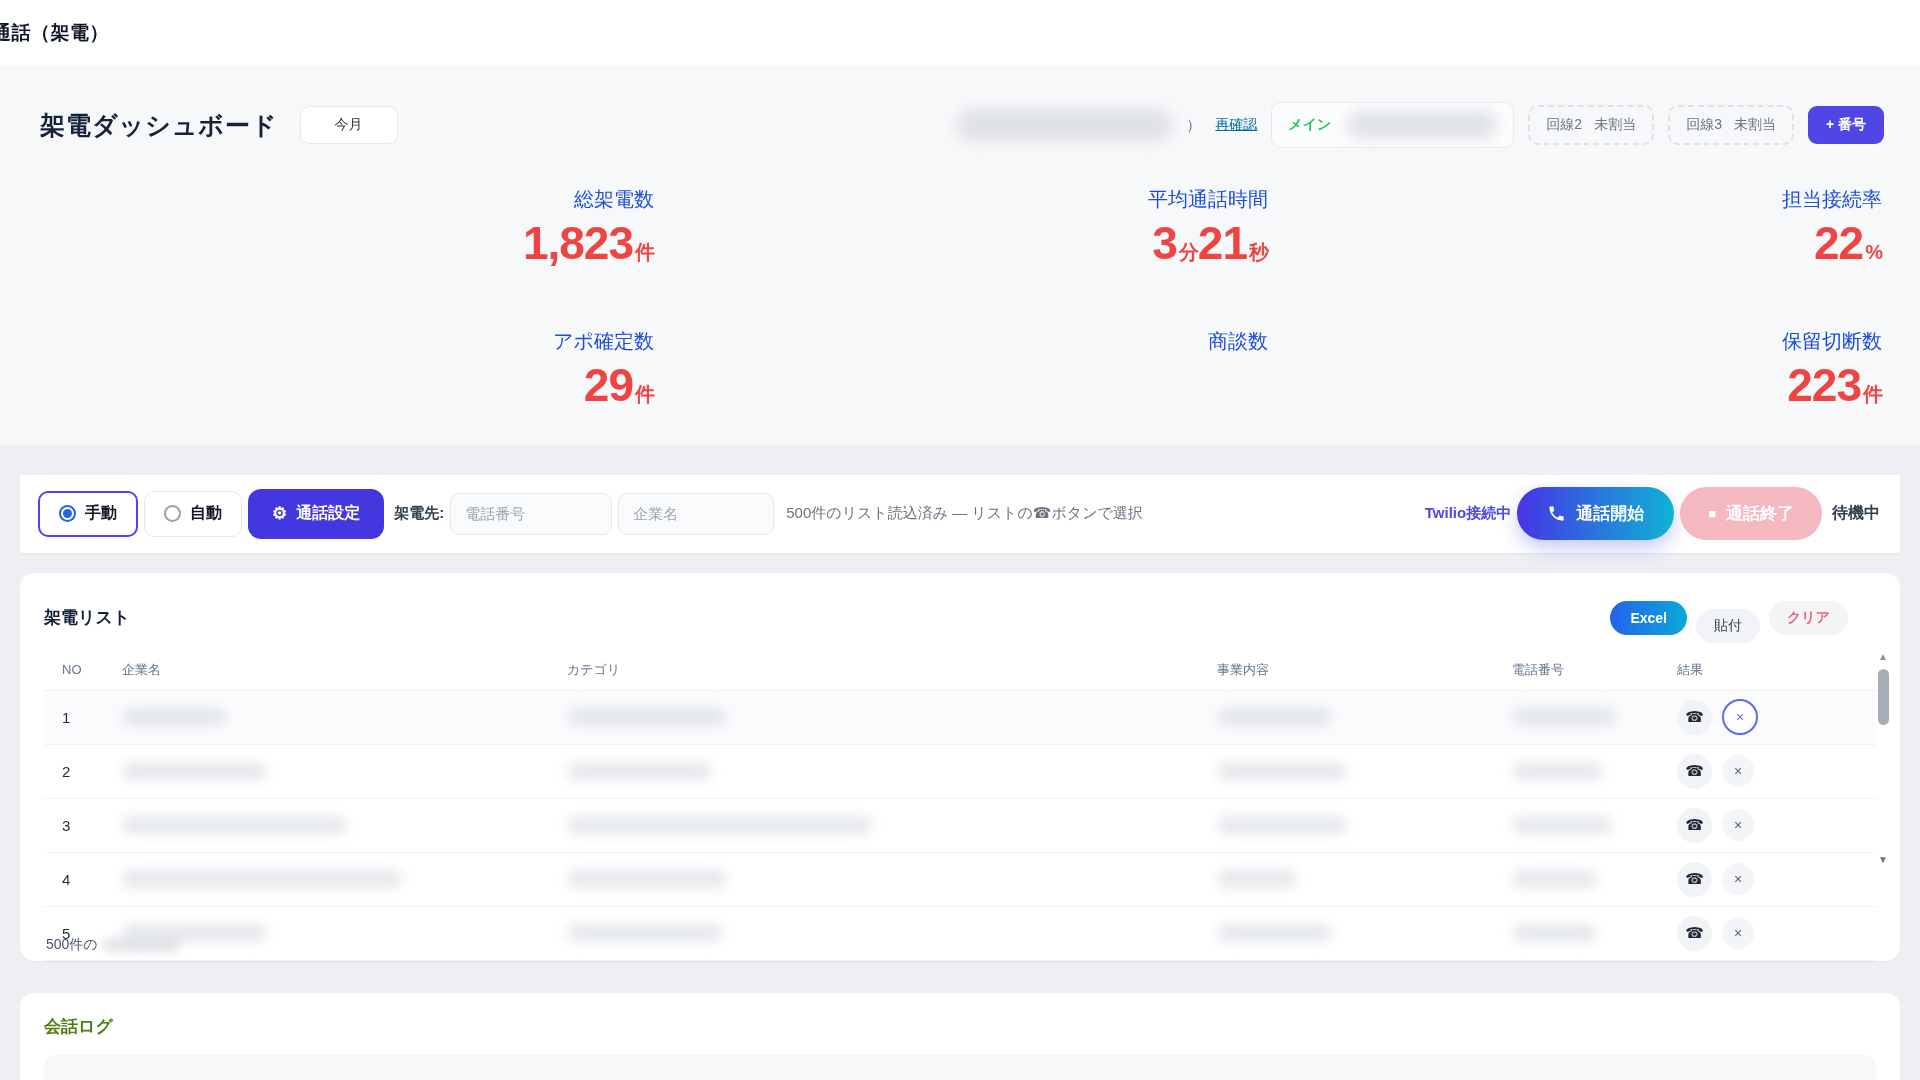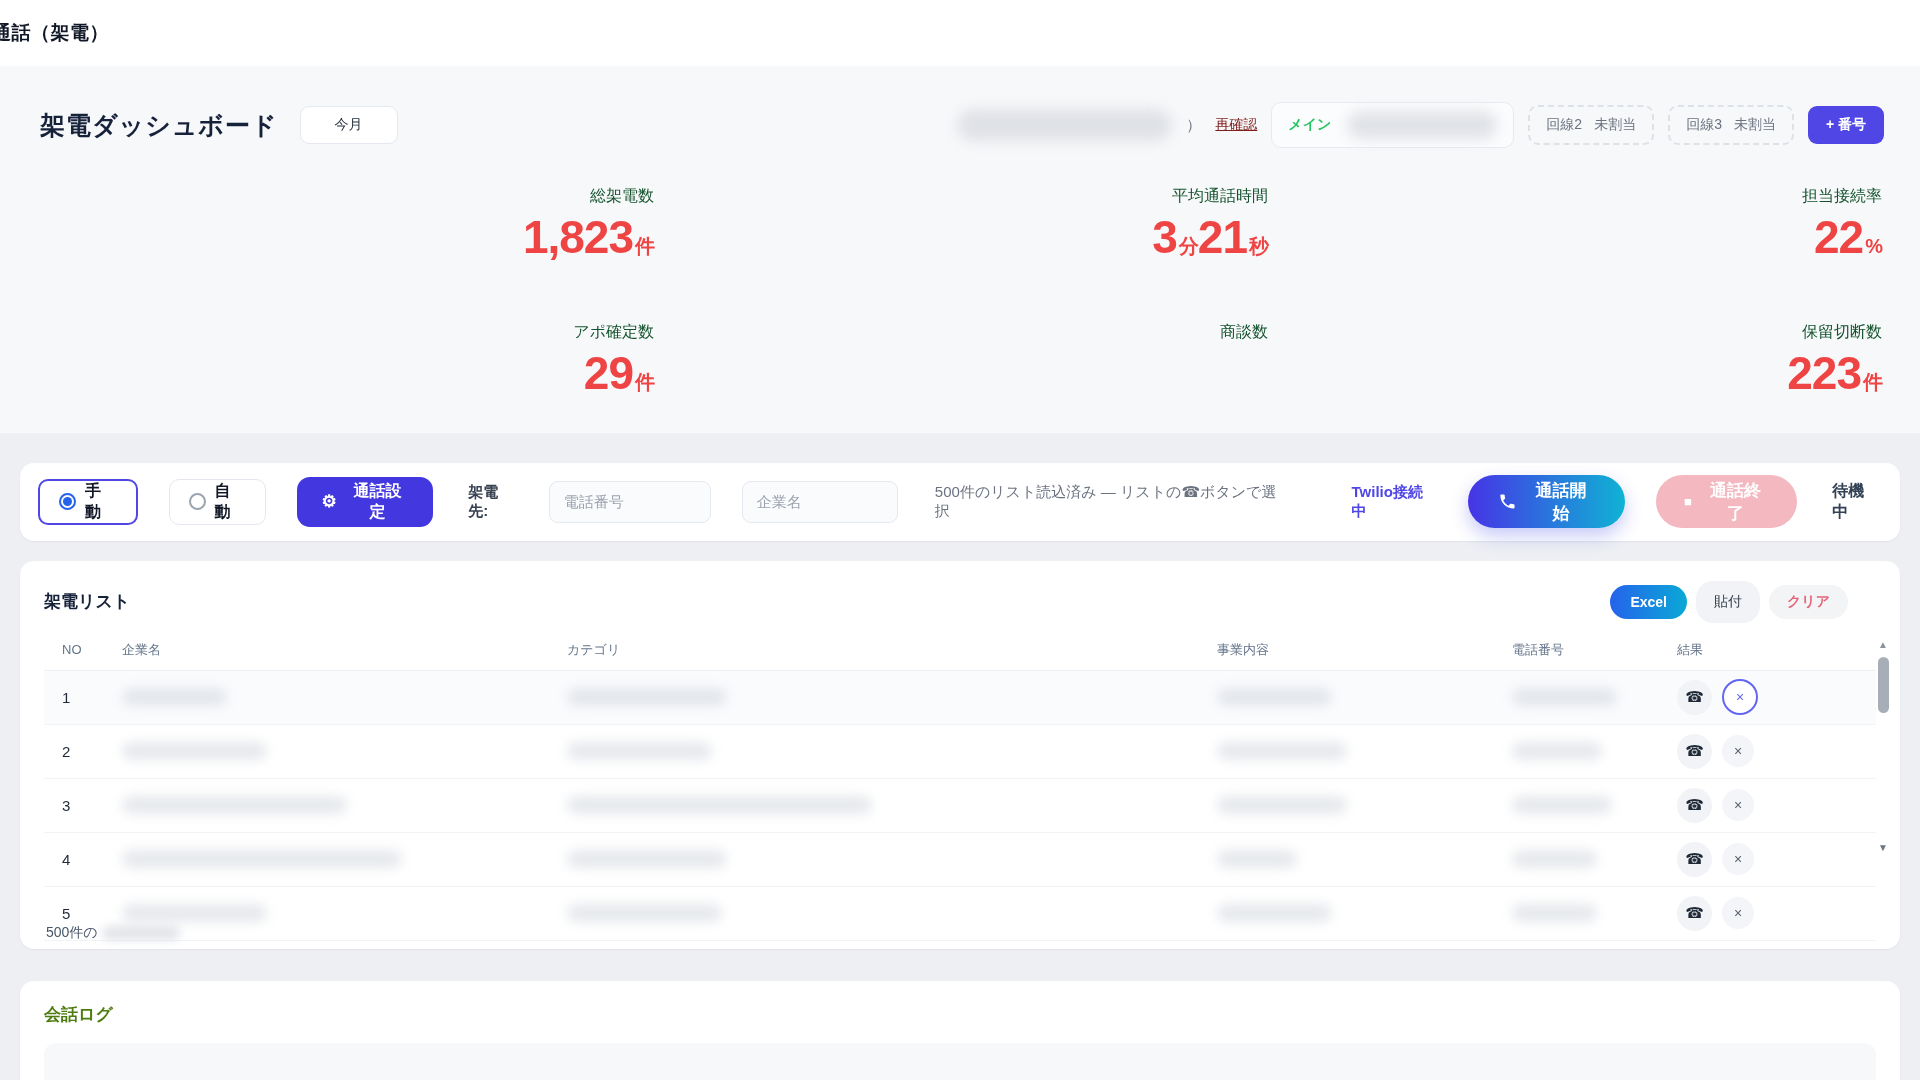--- a/index.html
+++ b/index.html
@@ -13,41 +13,41 @@
   
   .hero { background:#f7f8fa; padding:34px 36px 33px 40px; }
   .hero-head { display:flex; align-items:center; height:50px; }
   .page-title { font-size:25px; font-weight:bold; color:#16213a; letter-spacing:1px; }
   .period-badge { margin-left:22px; background:#ffffff; border:1px solid #e5e8ee; border-radius:9px;
     padding:9px 34px; font-size:14px; color:#1f2937; cursor:pointer; }
   .hero-head-right { margin-left:auto; display:flex; align-items:center; gap:14px; }
   .blur-blob { background:#d5d8de; border-radius:17px; filter:blur(7px); opacity:.7; }
   .blob-a { width:215px; height:32px; }
   .paren { color:#6b7280; font-size:15px; }
-  .recheck { color:#7f1d1d; font-size:14px; text-decoration:underline; cursor:pointer; }
+  .recheck { color:#0369a1; font-size:14px; text-decoration:underline; cursor:pointer; }
   .main-box { display:flex; align-items:center; gap:16px; border:1px solid #e7eaf0; background:#fbfcfd;
     border-radius:10px; padding:8px 16px; }
   .main-label { color:#22c55e; font-size:14px; font-weight:bold; }
   .blob-b { width:150px; height:28px; border-radius:14px; }
   .line-box { display:flex; align-items:center; gap:12px; border:2px dashed #dde1e8; border-radius:10px;
     padding:9px 16px; color:#6b7280; font-size:14px; background:transparent; }
   .add-number-btn { background:#4f46e5; color:#ffffff; font-size:14px; font-weight:bold;
     border:none; border-radius:9px; padding:10px 18px; cursor:pointer; }
 
   
   .stats-grid { display:grid; grid-template-columns:repeat(3,1fr); row-gap:58px; margin-top:36px; padding-right:2px; }
   .stat { text-align:right; }
-  .stat-label { display:block; font-size:16px; color:#14532d; margin-bottom:4px; }
+  .stat-label { display:block; font-size:20px; color:#1d4ed8; margin-bottom:4px; }
   .stat-value { font-weight:800; color:#ef4444; line-height:1.15; letter-spacing:-1px; }
   .seg-big { font-size:46px; font-weight:800; }
   .seg-small { font-size:20px; font-weight:800; margin-left:2px; }
 
   
-  .control-card { margin:30px 20px 4px; height:78px; background:#ffffff; border-radius:14px;
-    box-shadow:0 1px 2px rgba(16,24,40,.05); display:flex; align-items:center; padding:0 18px; gap:31px; }
+  .control-card { margin:30px 20px 4px; height:78px; background:#ffffff; border-radius:2px;
+    box-shadow:0 1px 2px rgba(16,24,40,.05); display:flex; align-items:center; padding:0 18px; gap:6px; }
   .mode-pill { display:flex; align-items:center; gap:9px; height:46px; padding:0 19px; border-radius:10px;
     background:#fff; cursor:pointer; font-size:16px; font-weight:bold; color:#111827; }
   .mode-pill.selected { border:2px solid #4f46e5; }
   .mode-pill.unselected { border:1.5px solid #e4e7ee; }
   .radio { width:17px; height:17px; border-radius:50%; display:inline-flex; align-items:center; justify-content:center; }
   .radio.on { border:2px solid #2563eb; }
   .radio.on::after { content:""; width:9px; height:9px; border-radius:50%; background:#2563eb; }
   .radio.off { border:2px solid #9aa3b0; }
   .settings-btn { display:flex; align-items:center; gap:9px; height:50px; padding:0 24px; border:none;
     border-radius:13px; background:#4338e0; color:#fff; font-size:16px; font-weight:bold; cursor:pointer; }
@@ -70,22 +70,22 @@
   .standby-status { font-size:16px; font-weight:600; color:#334155; margin-left:4px; margin-right:2px; }
 
   
   .list-card { margin:20px 20px 0; background:#ffffff; border-radius:14px; height:388px; position:relative;
     padding:20px 24px 0; overflow:hidden; box-shadow:0 1px 2px rgba(16,24,40,.05); }
   .list-head { display:flex; align-items:center;gap:38px; }
   .list-title { font-size:17px; font-weight:bold; color:#16213a; }
   .list-head-right { margin-left:auto; display:flex; align-items:center; gap:9px; padding-right:28px; }
   .excel-btn { height:34px; padding:0 20px; border:none; border-radius:17px; color:#fff; font-size:14px;
     font-weight:bold; background:linear-gradient(90deg,#2563eb,#0aa9d6); cursor:pointer; }
-  .paste-btn { height:42px; padding:0 18px; border:none; border-radius:17px; background:#f1f3f6;
-    color:#374151; font-size:14px; cursor:pointer; }
+  .paste-btn { height:34px; padding:0 18px; border:none; border-radius:17px; background:#f1f3f6;
+    color:#374151; font-size:14px; cursor:pointer;margin-top:16px; }
   .clear-btn { height:34px; padding:0 18px; border:none; border-radius:17px; background:#f3f4f6;
     color:#e66478; font-size:14px; font-weight:bold; cursor:pointer; }
   .lgrid { display:grid; grid-template-columns:78px 445px 650px 295px 165px 1fr; align-items:center; }
   .col-heads { margin-top:18px; padding-bottom:11px; border-bottom:1px solid #eef1f4;
     font-size:13px; color:#64748b; }
   .col-heads span:first-child { padding-left:18px; }
   .rows-wrap { }
   .lrow { height:54px; border-bottom:1px solid #f1f4f7; }
   .lrow.highlight { background:#fafbfd; }
   .cell-no { padding-left:18px; font-size:15px; color:#1f2937; }

